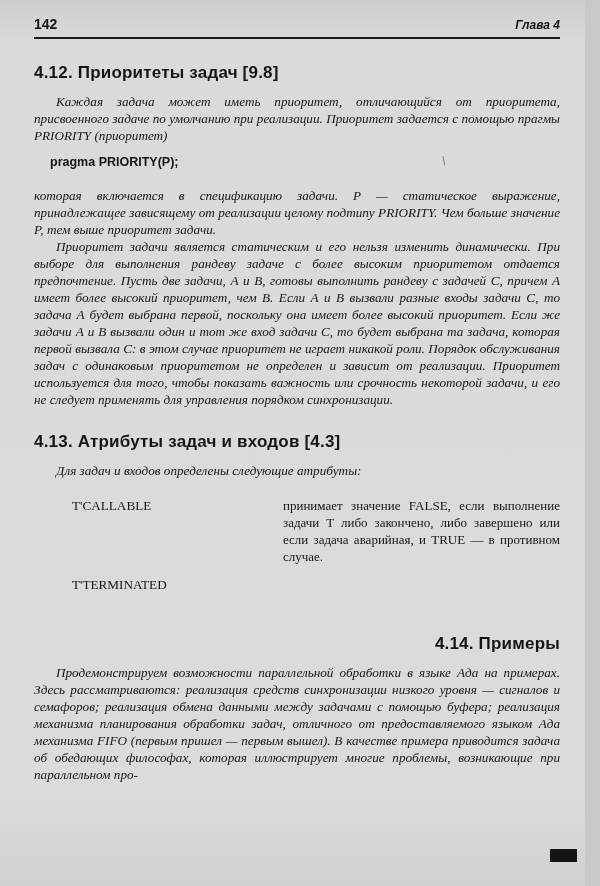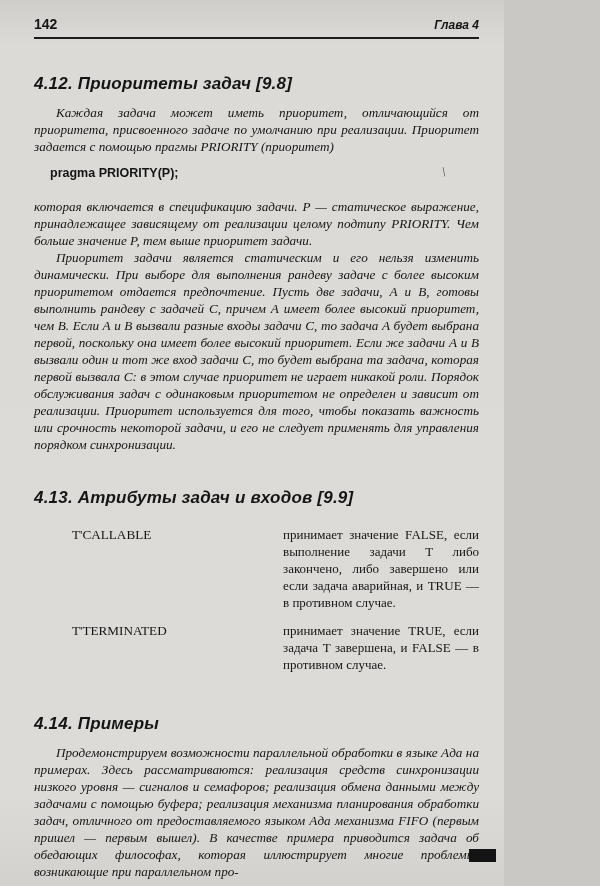--- a/index.html
+++ b/index.html
@@ -3,21 +3,21 @@
 <meta charset="utf-8">
 <style>
   html,body{margin:0;padding:0;}
   body{
     width:600px;height:886px;
     background:#c9c8c5;
     font-family:"Liberation Serif", serif;
   }
   .page{
     position:relative;
-    width:504px;height:886px;
+    width:585px;height:886px;
     box-sizing:border-box;
     padding:16px 25px 0 34px;
     background:linear-gradient(180deg,#cfcecb 0%,#dbdad6 5%,#dcdbd7 90%,#d2d1ce 100%);
     color:#151515;
     overflow:hidden;
   }
   .page-header{
     display:flex;justify-content:space-between;align-items:baseline;
     font-family:"Liberation Sans", sans-serif;
     font-weight:bold;
@@ -25,25 +25,24 @@
   .page-num{font-size:14px;}
   .chapter{font-size:12px;font-style:italic;margin-left:39px;}
   .header-rule{
     border:0;border-top:2px solid #1c1c1c;
     margin:5px 0 0 0;
   }
   h2{
     font-family:"Liberation Sans", sans-serif;
     font-weight:bold;
     font-size:17px;
-    margin:35px 0 10px 0;
+    margin:24px 0 10px 0;
     letter-spacing:.2px;
-    font-style:italic;
   }
-  h2.examples{margin-top:30px;}
+  h2.examples{margin-top:30px;text-align:right;}
   p.body{
     font-size:13.2px;
     line-height:17px;
     text-align:justify;
     margin:0;
     text-indent:22px;
     font-style:italic;
   }
   .code-row{
     position:relative;
@@ -106,33 +105,33 @@
 
   <div class="code-row">
     <p class="code">pragma PRIORITY(P);</p>
     <span class="scan-slash">\</span>
   </div>
 
   <p class="body" style="text-indent:0;margin-top:18px;">которая включается в спецификацию задачи. P — статическое выражение, принадлежащее зависящему от реализации целому подтипу PRIORITY. Чем больше значение P, тем выше приоритет задачи.</p>
 
   <p class="body">Приоритет задачи является статическим и его нельзя изменить динамически. При выборе для выполнения рандеву задаче с более высоким приоритетом отдается предпочтение. Пусть две задачи, А и В, готовы выполнить рандеву с задачей С, причем А имеет более высокий приоритет, чем В. Если А и В вызвали разные входы задачи С, то задача А будет выбрана первой, поскольку она имеет более высокий приоритет. Если же задачи А и В вызвали один и тот же вход задачи С, то будет выбрана та задача, которая первой вызвала С: в этом случае приоритет не играет никакой роли. Порядок обслуживания задач с одинаковым приоритетом не определен и зависит от реализации. Приоритет используется для того, чтобы показать важность или срочность некоторой задачи, и его не следует применять для управления порядком синхронизации.</p>
 
-  <h2>4.13. Атрибуты задач и входов [9.9]</h2>
+  <h2>4.13. Атрибуты задач и входов [4.3]</h2>
 
+  <p class="body intro">Для задач и входов определены следующие атрибуты:</p>
 
   <div class="attr-list">
 
     <div class="attr-row">
       <span class="attr-term">T'CALLABLE</span>
       <p class="attr-desc">принимает значение FALSE, если выполнение задачи T либо закончено, либо завершено или если задача аварийная, и TRUE — в противном случае.</p>
     </div>
 
     <div class="attr-row">
       <span class="attr-term">T'TERMINATED</span>
-      <p class="attr-desc">принимает значение TRUE, если задача T завершена, и FALSE — в противном случае.</p>
     </div>
 
     <div class="attr-row">
     </div>
 
   </div>
 
   <h2 class="examples">4.14. Примеры</h2>
 
   <p class="body">Продемонстрируем возможности параллельной обработки в языке Ада на примерах. Здесь рассматриваются: реализация средств синхронизации низкого уровня — сигналов и семафоров; реализация обмена данными между задачами с помощью буфера; реализация механизма планирования обработки задач, отличного от предоставляемого языком Ада механизма FIFO (первым пришел — первым вышел). В качестве примера приводится задача об обедающих философах, которая иллюстрирует многие проблемы, возникающие при параллельном про-</p>

